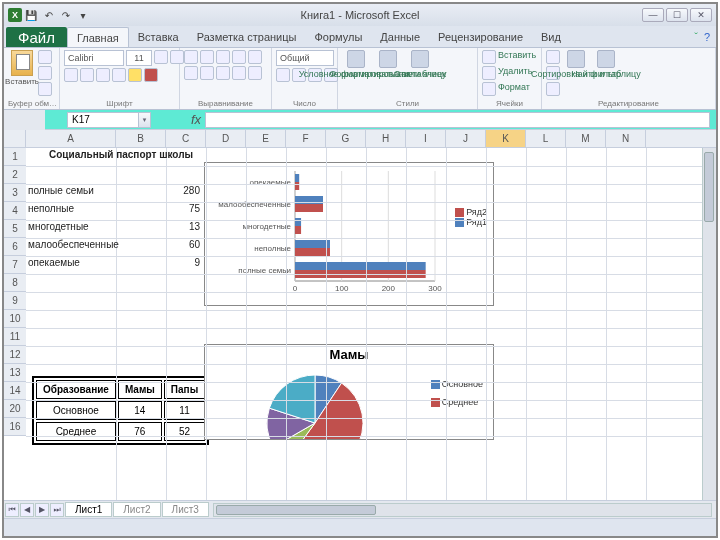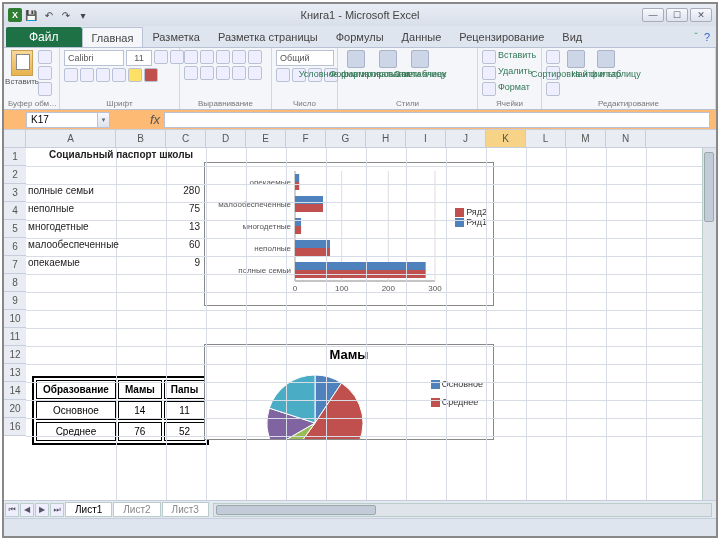--- a/index.html
+++ b/index.html
@@ -10,21 +10,21 @@
   .titlebar { height: 22px; background: linear-gradient(#e9edf5,#d8dfea); display:flex; align-items:center; position:relative; }
   .qat { display:flex; align-items:center; gap:3px; padding-left:4px; }
   .xl-icon { width:14px; height:14px; background:#2e7d32; color:#fff; font-weight:bold; font-size:9px; display:flex; align-items:center; justify-content:center; border-radius:2px; }
   .qat-btn { width:14px; height:14px; display:flex; align-items:center; justify-content:center; color:#444; font-size:10px; }
   .title-text { position:absolute; left:50%; transform:translateX(-50%); font-size:11px; color:#444; }
   .win-ctrls { margin-left:auto; display:flex; gap:2px; padding-right:4px; }
   .wc { width:22px; height:14px; border:1px solid #aab; background:linear-gradient(#f7f9fc,#dde3ee); border-radius:2px; font-size:9px; display:flex; align-items:center; justify-content:center; color:#556; }
 
   
   .tabs { height:22px; display:flex; align-items:flex-end; background:#dfe5ef; border-bottom:1px solid #b8c2d4; }
-  .file-tab { background:#1e7145; color:#fff; padding:3px 23px; font-size:12px; border-top-left-radius:2px; border-top-right-radius:2px; margin-left:2px; height:20px; display:flex; align-items:center; }
+  .file-tab { background:#1e7145; color:#fff; padding:3px 12px; font-size:15px; border-top-left-radius:2px; border-top-right-radius:2px; margin-left:2px; height:20px; display:flex; align-items:center; }
   .tab { padding:3px 9px; font-size:11px; color:#444; height:20px; display:flex; align-items:center; }
   .tab.active { background:#f4f6fa; border:1px solid #b8c2d4; border-bottom:none; border-top-left-radius:2px; border-top-right-radius:2px; }
   .help { margin-left:auto; display:flex; gap:6px; padding-right:6px; color:#3a6; font-size:11px; align-items:center; height:100%; }
 
   
   .ribbon { height:62px; background:#f4f6fa; border-bottom:1px solid #b8c2d4; display:flex; font-size:9px; color:#555; }
   .rgroup { border-right:1px solid #d0d6e2; padding:2px 4px 0 4px; display:flex; flex-direction:column; justify-content:space-between; }
   .rgroup-body { display:flex; gap:2px; flex:1; align-items:flex-start; }
   .rgroup-label { text-align:center; font-size:8px; color:#777; padding-bottom:1px; white-space:nowrap; }
   .rbtn-lg { width:28px; height:40px; display:flex; flex-direction:column; align-items:center; justify-content:flex-start; gap:1px; }
@@ -32,21 +32,21 @@
   .ico-paste { width:22px; height:26px; background:linear-gradient(#f8d99b,#e8b24c); border:1px solid #caa050; position:relative; }
   .ico-paste::after{content:"";position:absolute;top:3px;left:4px;width:12px;height:14px;background:#fff;border:1px solid #888;}
   .mini { width:14px; height:14px; border:1px solid #b8c2d4; background:#eef; border-radius:2px; }
   .stackcol { display:flex; flex-direction:column; gap:2px; }
   .fontsel { width:60px; height:16px; border:1px solid #b8c2d4; background:#fff; font-size:9px; padding:0 3px; display:flex; align-items:center; }
   .sz { width:26px; height:16px; border:1px solid #b8c2d4; background:#fff; font-size:9px; display:flex; align-items:center; justify-content:center; }
   .rowmini { display:flex; gap:2px; }
   .txtlink { font-size:9px; color:#375; white-space:nowrap; }
 
   
-  .fbar { height:20px; background:#fdba74; border-bottom:1px solid #c6cedd; display:flex; align-items:center; }
+  .fbar { height:20px; background:#5eead4; border-bottom:1px solid #c6cedd; display:flex; align-items:center;margin-left:41px; }
   .namebox { width:72px; height:16px; margin-left:22px; border:1px solid #b8c2d4; background:#fff; font-size:10px; padding:0 4px; display:flex; align-items:center; }
   .namebox-dd { width:12px; height:16px; border:1px solid #b8c2d4; border-left:none; background:linear-gradient(#f7f9fc,#dde3ee); display:flex; align-items:center; justify-content:center; font-size:7px; color:#667; }
   .fx { margin-left:40px; font-style:italic; color:#555; font-size:13px; }
   .fxinput { flex:1; height:16px; margin-left:4px; margin-right:6px; border:1px solid #b8c2d4; background:#fff; }
 
   
   .gridwrap { flex:1; display:flex; overflow:hidden; background:#fff; position:relative; }
   .colhdrs { height:18px; background:#e9edf3; border-bottom:1px solid #c6cedd; display:flex; position:absolute; left:22px; top:0; right:0; }
   .corner { position:absolute; left:0; top:0; width:22px; height:18px; background:#e9edf3; border-right:1px solid #c6cedd; border-bottom:1px solid #c6cedd; }
   .ch { border-right:1px solid #c6cedd; display:flex; align-items:center; justify-content:center; font-size:10px; color:#555; }
@@ -106,21 +106,21 @@
     <div class="win-ctrls">
       <div class="wc">—</div>
       <div class="wc">☐</div>
       <div class="wc">✕</div>
     </div>
   </div>
 
   <div class="tabs">
     <div class="file-tab">Файл</div>
     <div class="tab active">Главная</div>
-    <div class="tab">Разметка</div>
+    <div class="tab">Вставка</div>
     <div class="tab">Разметка страницы</div>
     <div class="tab">Формулы</div>
     <div class="tab">Данные</div>
     <div class="tab">Рецензирование</div>
     <div class="tab">Вид</div>
     <div class="help">
       <span>ˇ</span>
       <span style="color:#36c;">?</span>
     </div>
   </div>

